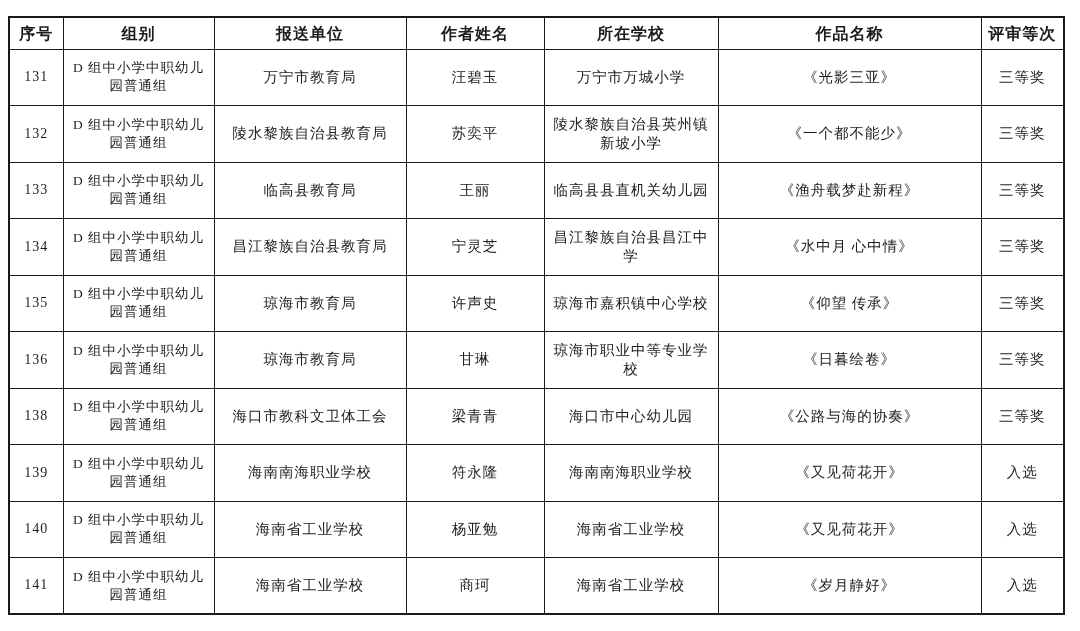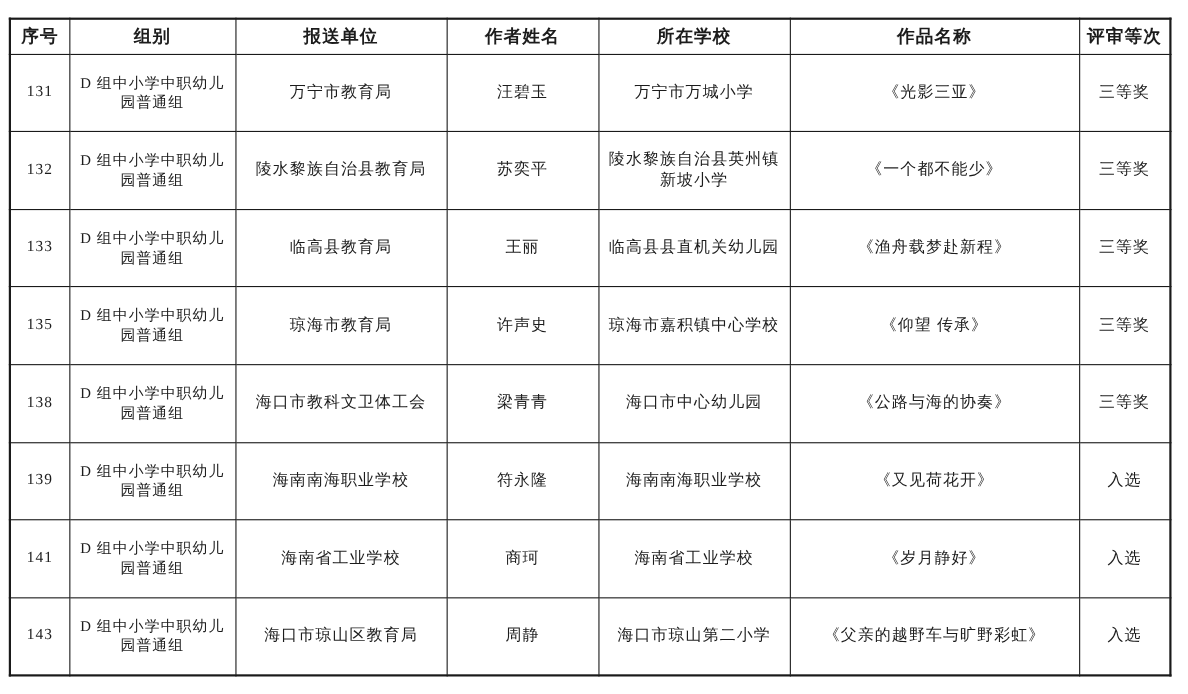--- a/index.html
+++ b/index.html
@@ -111,26 +111,44 @@
         <tr>
           <td class="col-index">133</td>
           <td class="col-group">D 组中小学中职幼儿园普通组</td>
           <td class="col-unit">临高县教育局</td>
           <td class="col-author">王丽</td>
           <td class="col-school">临高县县直机关幼儿园</td>
           <td class="col-title">《渔舟载梦赴新程》</td>
           <td class="col-grade">三等奖</td>
         </tr>
         <tr>
+          <td class="col-index">134</td>
+          <td class="col-group">D 组中小学中职幼儿园普通组</td>
+          <td class="col-unit">昌江黎族自治县教育局</td>
+          <td class="col-author">宁灵芝</td>
+          <td class="col-school">昌江黎族自治县昌江中学</td>
+          <td class="col-title">《水中月 心中情》</td>
+          <td class="col-grade">三等奖</td>
+        </tr>
+        <tr>
           <td class="col-index">135</td>
           <td class="col-group">D 组中小学中职幼儿园普通组</td>
           <td class="col-unit">琼海市教育局</td>
           <td class="col-author">许声史</td>
           <td class="col-school">琼海市嘉积镇中心学校</td>
           <td class="col-title">《仰望 传承》</td>
+          <td class="col-grade">三等奖</td>
+        </tr>
+        <tr>
+          <td class="col-index">136</td>
+          <td class="col-group">D 组中小学中职幼儿园普通组</td>
+          <td class="col-unit">琼海市教育局</td>
+          <td class="col-author">甘琳</td>
+          <td class="col-school">琼海市职业中等专业学校</td>
+          <td class="col-title">《日暮绘卷》</td>
           <td class="col-grade">三等奖</td>
         </tr>
         <tr>
           <td class="col-index">138</td>
           <td class="col-group">D 组中小学中职幼儿园普通组</td>
           <td class="col-unit">海口市教科文卫体工会</td>
           <td class="col-author">梁青青</td>
           <td class="col-school">海口市中心幼儿园</td>
           <td class="col-title">《公路与海的协奏》</td>
           <td class="col-grade">三等奖</td>
@@ -138,32 +156,32 @@
         <tr>
           <td class="col-index">139</td>
           <td class="col-group">D 组中小学中职幼儿园普通组</td>
           <td class="col-unit">海南南海职业学校</td>
           <td class="col-author">符永隆</td>
           <td class="col-school">海南南海职业学校</td>
           <td class="col-title">《又见荷花开》</td>
           <td class="col-grade">入选</td>
         </tr>
         <tr>
+          <td class="col-index">140</td>
+          <td class="col-group">D 组中小学中职幼儿园普通组</td>
+          <td class="col-unit">海南省工业学校</td>
+          <td class="col-author">杨亚勉</td>
+          <td class="col-school">海南省工业学校</td>
+          <td class="col-title">《又见荷花开》</td>
+          <td class="col-grade">入选</td>
+        </tr>
+        <tr>
           <td class="col-index">141</td>
           <td class="col-group">D 组中小学中职幼儿园普通组</td>
           <td class="col-unit">海南省工业学校</td>
           <td class="col-author">商珂</td>
           <td class="col-school">海南省工业学校</td>
           <td class="col-title">《岁月静好》</td>
           <td class="col-grade">入选</td>
         </tr>
-        <tr>
-          <td class="col-index">143</td>
-          <td class="col-group">D 组中小学中职幼儿园普通组</td>
-          <td class="col-unit">海口市琼山区教育局</td>
-          <td class="col-author">周静</td>
-          <td class="col-school">海口市琼山第二小学</td>
-          <td class="col-title">《父亲的越野车与旷野彩虹》</td>
-          <td class="col-grade">入选</td>
-        </tr>
       </tbody>
   </table>
 </div>
 
 </body></html>

